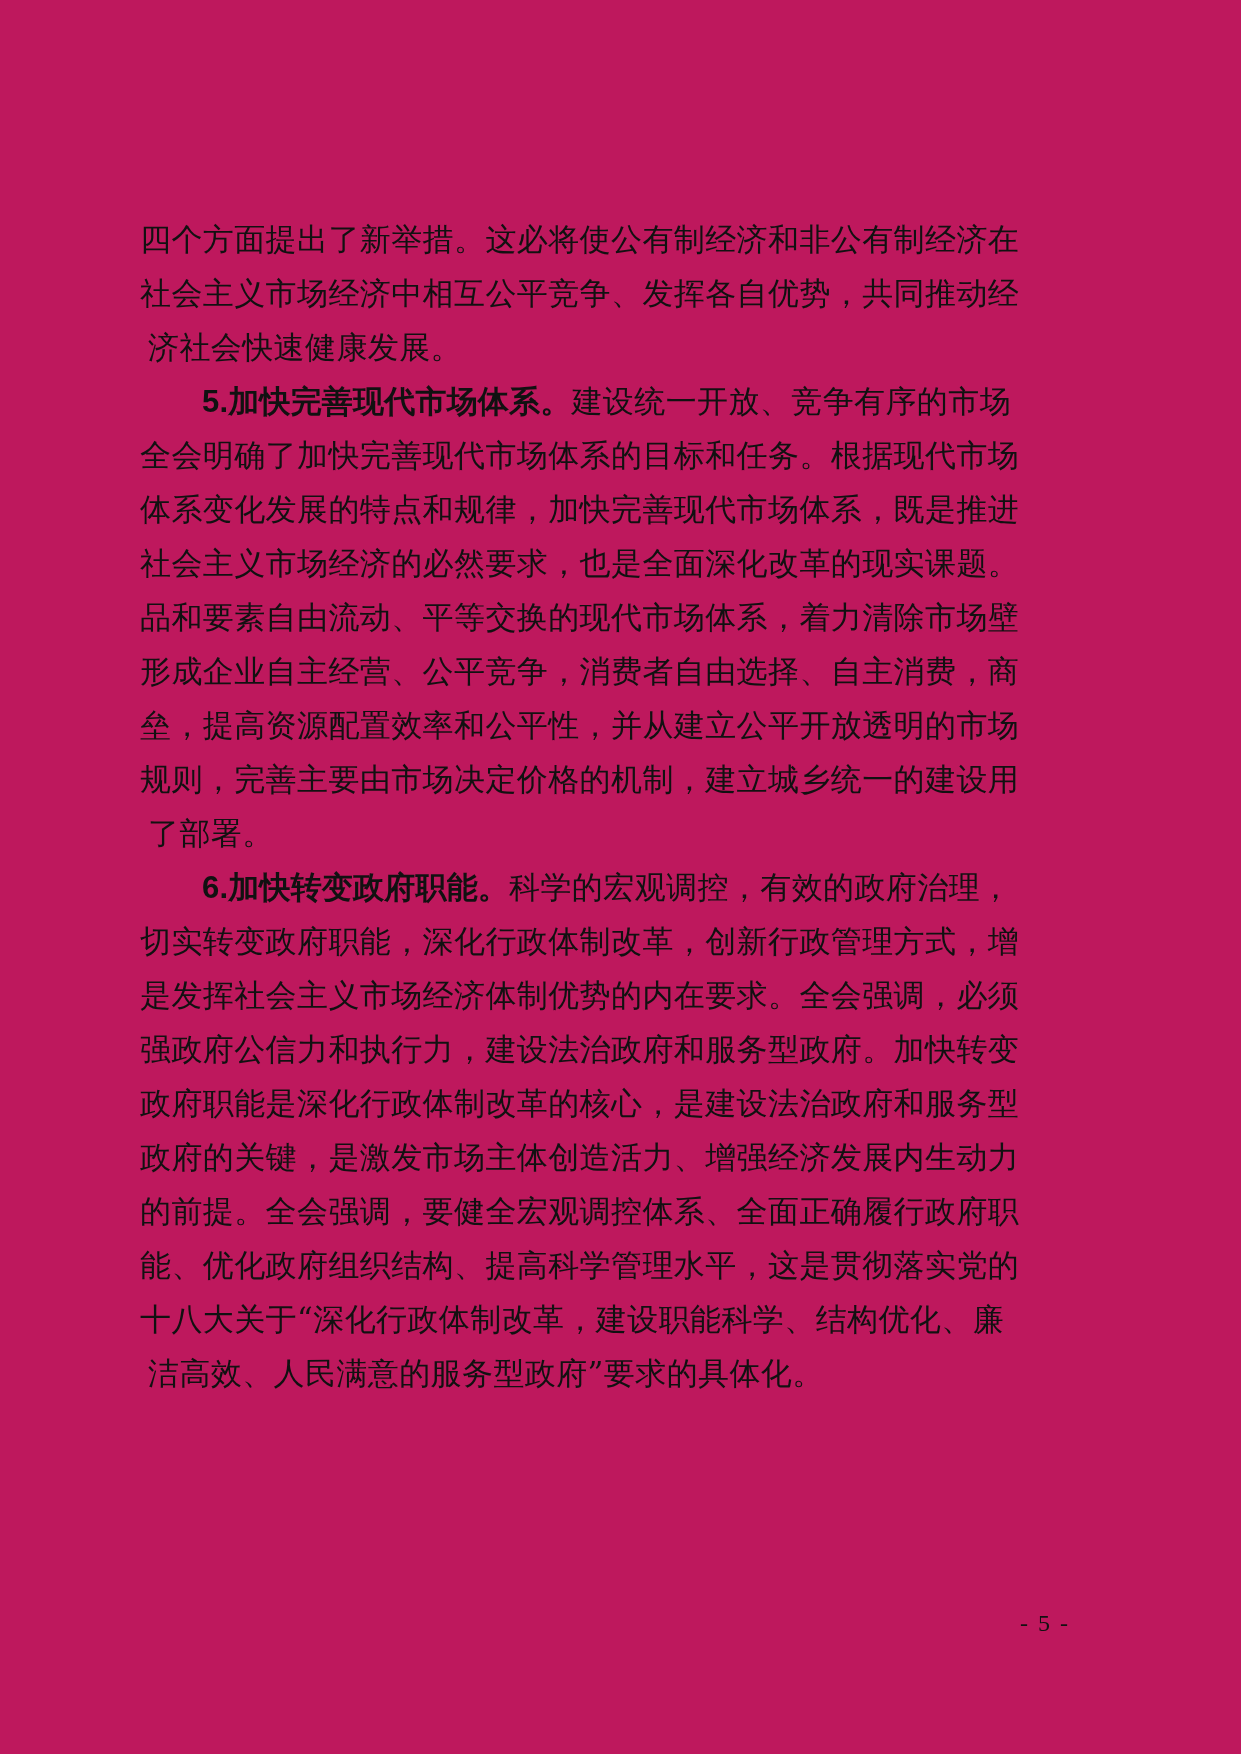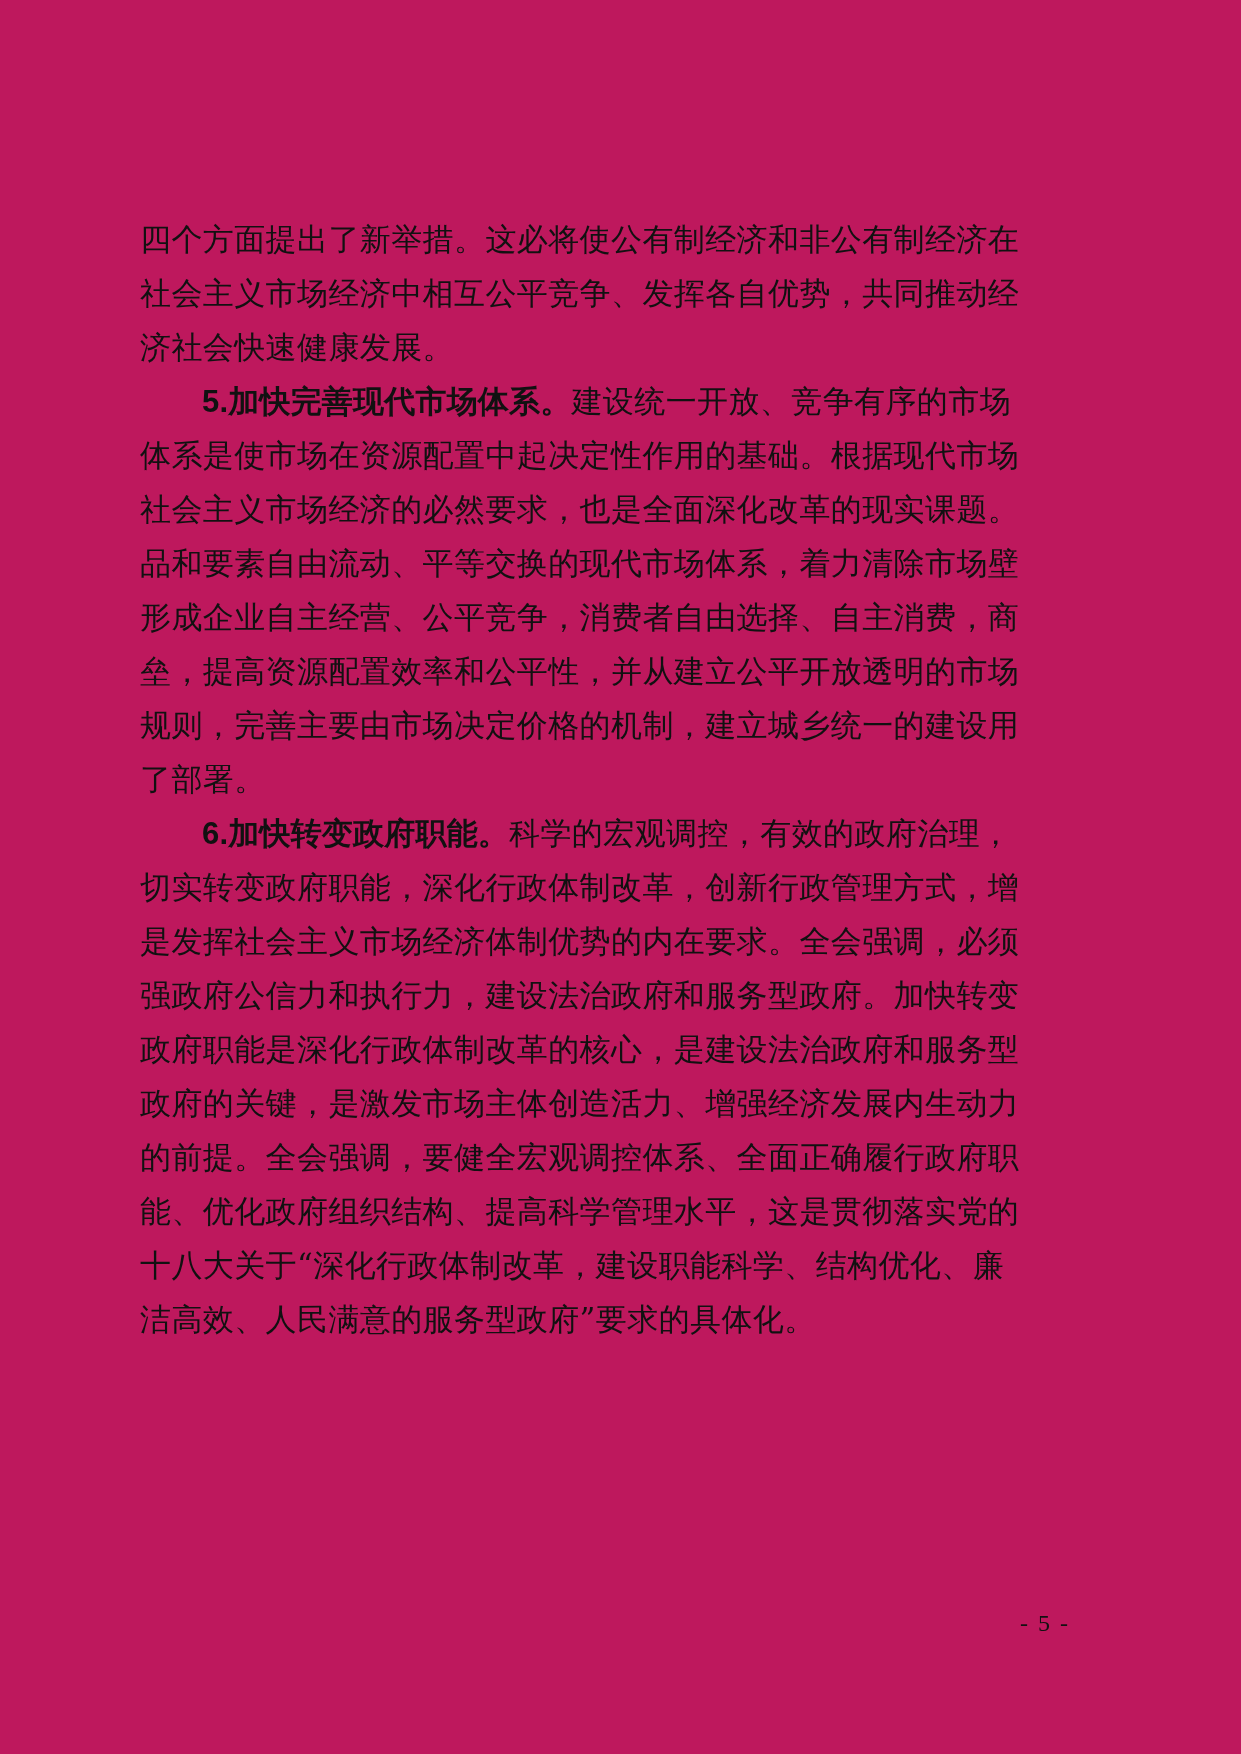--- a/index.html
+++ b/index.html
@@ -33,20 +33,21 @@
     height: 54px;
     line-height: 54px;
     font-size: 31px;
     white-space: nowrap;
     letter-spacing: 0.4px;
     text-align: justify;
     text-align-last: justify;
   }
   .line.last {
     text-align-last: left;
+    margin-left: 8px;
   }
   .line.indent {
     padding-left: 62px;
   }
   .heading {
     font-family: Liberation Sans, sans-serif;
     font-weight: bold;
     letter-spacing: 0.2px;
   }
   .page-number {
@@ -63,21 +64,22 @@
 <body>
 
 <div class="page">
   <div class="body-text">
 
     <div class="line">四个方面提出了新举措。这必将使公有制经济和非公有制经济在</div>
     <div class="line">社会主义市场经济中相互公平竞争、发挥各自优势，共同推动经</div>
     <div class="line last">济社会快速健康发展。</div>
 
     <div class="line indent"><span class="heading">5.加快完善现代市场体系。</span><span>建设统一开放、竞争有序的市场</span></div>
-    <div class="line">体系是使市场在资源配置中起决定性作用的基础。根据现代市场</div>
+    <div class="line">全会明确了加快完善现代市场体系的目标和任务。根据现代市场</div>
+    <div class="line">体系变化发展的特点和规律，加快完善现代市场体系，既是推进</div>
     <div class="line">社会主义市场经济的必然要求，也是全面深化改革的现实课题。</div>
     <div class="line">品和要素自由流动、平等交换的现代市场体系，着力清除市场壁</div>
     <div class="line">形成企业自主经营、公平竞争，消费者自由选择、自主消费，商</div>
     <div class="line">垒，提高资源配置效率和公平性，并从建立公平开放透明的市场</div>
     <div class="line">规则，完善主要由市场决定价格的机制，建立城乡统一的建设用</div>
     <div class="line last">了部署。</div>
 
     <div class="line indent"><span class="heading">6.加快转变政府职能。</span><span>科学的宏观调控，有效的政府治理，</span></div>
     <div class="line">切实转变政府职能，深化行政体制改革，创新行政管理方式，增</div>
     <div class="line">是发挥社会主义市场经济体制优势的内在要求。全会强调，必须</div>

